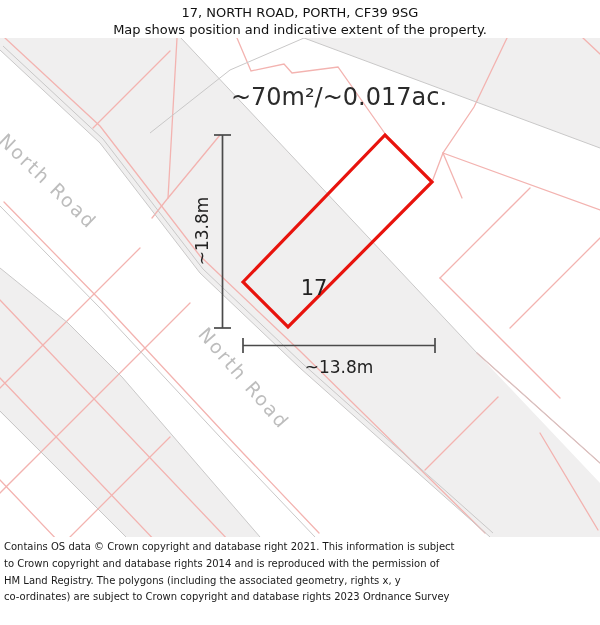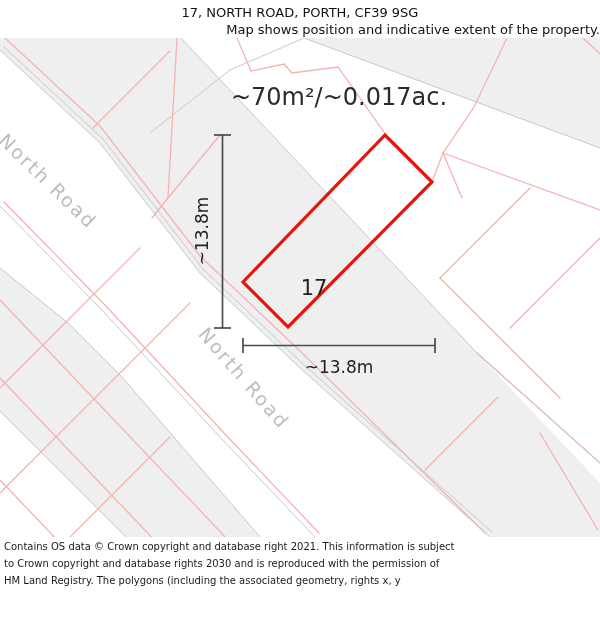--- a/index.html
+++ b/index.html
@@ -8,21 +8,21 @@
     background: #ffffff;
     font-family: "DejaVu Sans", "Liberation Sans", sans-serif;
     color: #111111;
     overflow: hidden;
   }
   .page { width: 600px; height: 625px; display: flex; flex-direction: column; border-radius: 6px; }
 
   
   .header { height: 38px; text-align: center; padding-top: 4px; box-sizing: border-box; }
   .header .title    { font-size: 13px; line-height: 17px; color: #111111; }
-  .header .subtitle { font-size: 13px; line-height: 17px; color: #111111; text-align: right; }
+  .header .subtitle { font-size: 13px; line-height: 17px; color: #111111; }
 
   
   .map-wrap { width: 600px; height: 499px; position: relative; background: #ffffff; }
   svg text { user-select: none; }
 
   
   .footer {
     height: 88px; box-sizing: border-box;
     padding: 2px 4px 0 4px;
     font-size: 10px; line-height: 16.8px;
@@ -104,17 +104,18 @@
 
       <text x="339" y="60" text-anchor="middle" dominant-baseline="middle" font-size="24" fill="#2b2b2b">~70m²/~0.017ac.</text>
       <text x="314" y="251" text-anchor="middle" dominant-baseline="middle" font-size="21" fill="#222222">17</text>
       <text transform="translate(203,193) rotate(-90)" text-anchor="middle" dominant-baseline="middle" font-size="17" fill="#222222">~13.8m</text>
       <text x="339" y="330" text-anchor="middle" dominant-baseline="middle" font-size="17" fill="#222222">~13.8m</text>
     </svg>
   </div>
 
   <div class="footer">
     <div class="fline">Contains OS data © Crown copyright and database right 2021. This information is subject</div>
-    <div class="fline">to Crown copyright and database rights 2030 and is reproduced with the permission of</div>
+    <div class="fline">to Crown copyright and database rights 2014 and is reproduced with the permission of</div>
     <div class="fline">HM Land Registry. The polygons (including the associated geometry, rights x, y</div>
+    <div class="fline">co-ordinates) are subject to Crown copyright and database rights 2023 Ordnance Survey</div>
   </div>
 
 </div>
 
 </body></html>

